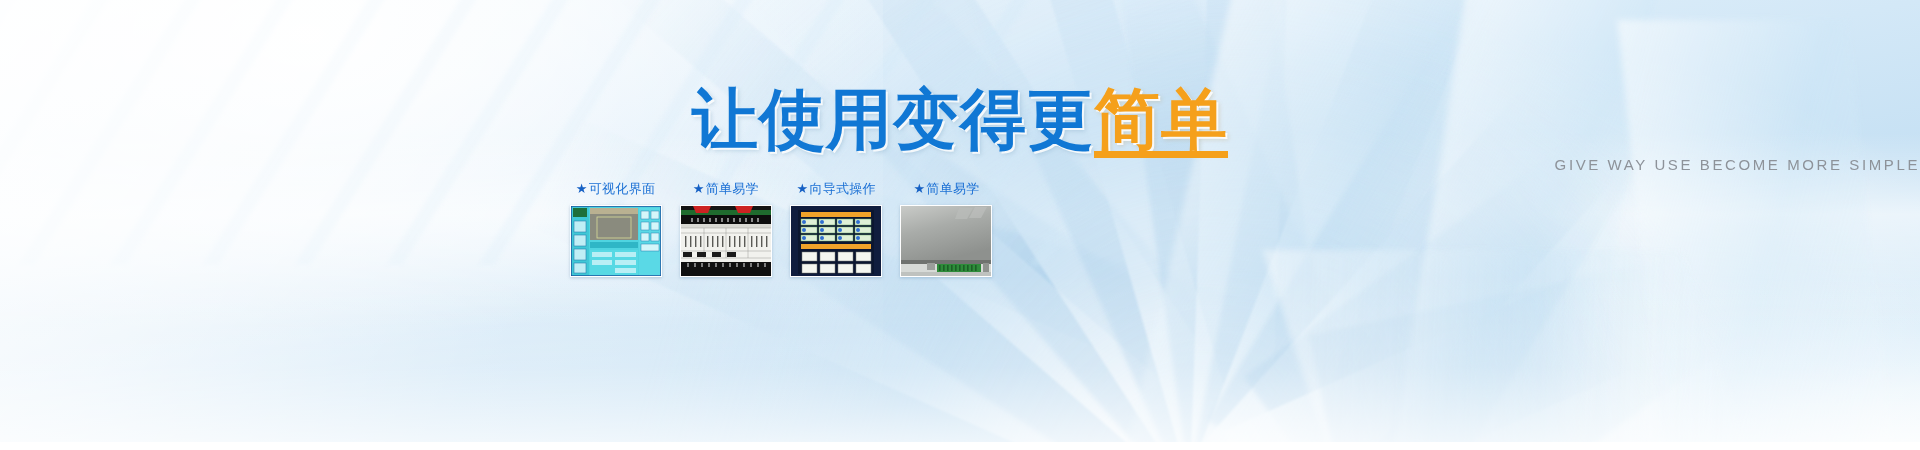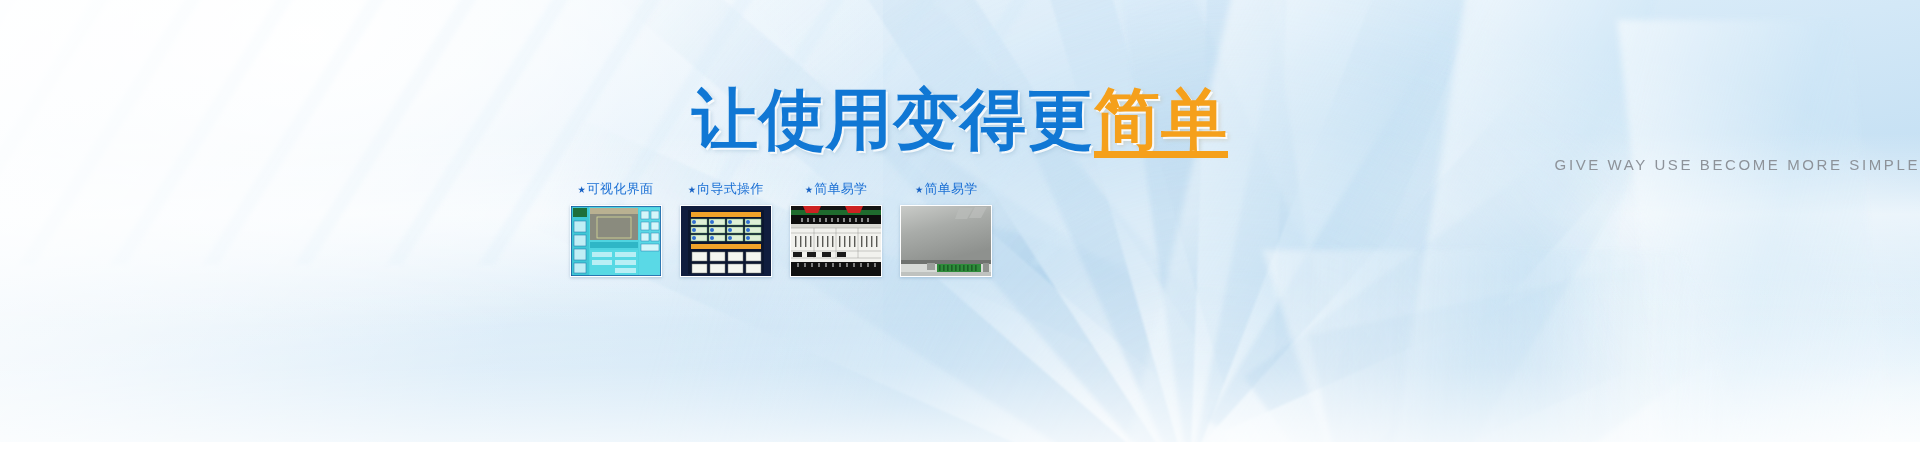--- a/index.html
+++ b/index.html
@@ -158,21 +158,21 @@
     display: flex;
     flex-direction: column;
     align-items: center;
   }
   .feature-label {
     font-size: 13px;
     color: #1a6fd4;
     white-space: nowrap;
     letter-spacing: 0.3px;
     margin-bottom: 7px;
-    font-family: Liberation Mono, monospace;
+    font-family: Liberation Sans, sans-serif;
   }
   .feature-label .star {
     color: #1560c4;
     margin-right: 1px;
   }
 
   .thumb {
     width: 90px;
     height: 70px;
     border: 1px solid #ffffff;
@@ -261,72 +261,20 @@
             <rect x="70" y="27" width="8" height="8" fill="#d4f6fa" stroke="#2a7fb0" stroke-width="0.5"></rect>
             <rect x="80" y="27" width="8" height="8" fill="#d4f6fa" stroke="#2a7fb0" stroke-width="0.5"></rect>
             <rect x="70" y="38" width="18" height="7" fill="#d4f6fa" stroke="#2a7fb0" stroke-width="0.5"></rect>
             <rect x="0" y="0" width="90" height="70" fill="none" stroke="#1b4f9c" stroke-width="1.4"></rect>
           </svg>
         </div>
       </div>
 
       <div class="feature">
         <div class="feature-label">
-          <span class="star">★</span><span>向导式操作</span>
-        </div>
-        <div class="thumb">
-          <svg viewBox="0 0 90 70" preserveAspectRatio="none">
-            <rect x="0" y="0" width="90" height="70" fill="#101d3e"></rect>
-            <rect x="7" y="4" width="76" height="64" fill="#0b1630"></rect>
-            <rect x="10" y="6" width="70" height="5" fill="#f0a32a"></rect>
-            <g fill="#dff0d6" stroke="#6aa86a" stroke-width="0.5">
-              <rect x="10" y="13" width="16" height="6"></rect>
-                <rect x="28" y="13" width="16" height="6"></rect>
-              <rect x="46" y="13" width="16" height="6"></rect>
-                <rect x="64" y="13" width="16" height="6"></rect>
-              <rect x="10" y="21" width="16" height="6"></rect>
-                <rect x="28" y="21" width="16" height="6"></rect>
-              <rect x="46" y="21" width="16" height="6"></rect>
-                <rect x="64" y="21" width="16" height="6"></rect>
-              <rect x="10" y="29" width="16" height="6"></rect>
-                <rect x="28" y="29" width="16" height="6"></rect>
-              <rect x="46" y="29" width="16" height="6"></rect>
-                <rect x="64" y="29" width="16" height="6"></rect>
-            </g>
-            <g fill="#2f6fd0">
-              <circle cx="13" cy="16" r="2"></circle>
-                <circle cx="31" cy="16" r="2"></circle>
-                <circle cx="49" cy="16" r="2"></circle>
-                <circle cx="67" cy="16" r="2"></circle>
-              <circle cx="13" cy="24" r="2"></circle>
-                <circle cx="31" cy="24" r="2"></circle>
-                <circle cx="49" cy="24" r="2"></circle>
-                <circle cx="67" cy="24" r="2"></circle>
-              <circle cx="13" cy="32" r="2"></circle>
-                <circle cx="31" cy="32" r="2"></circle>
-                <circle cx="49" cy="32" r="2"></circle>
-                <circle cx="67" cy="32" r="2"></circle>
-            </g>
-            <rect x="10" y="38" width="70" height="5" fill="#f0a32a"></rect>
-            <g fill="#f4f6f0" stroke="#7d7f78" stroke-width="0.5">
-              <rect x="11" y="46" width="15" height="9"></rect>
-                <rect x="29" y="46" width="15" height="9"></rect>
-              <rect x="47" y="46" width="15" height="9"></rect>
-                <rect x="65" y="46" width="15" height="9"></rect>
-              <rect x="11" y="58" width="15" height="9"></rect>
-                <rect x="29" y="58" width="15" height="9"></rect>
-              <rect x="47" y="58" width="15" height="9"></rect>
-                <rect x="65" y="58" width="15" height="9"></rect>
-            </g>
-          </svg>
-        </div>
-      </div>
-
-      <div class="feature">
-        <div class="feature-label">
           <span class="star">★</span><span>简单易学</span>
         </div>
         <div class="thumb">
           <svg viewBox="0 0 90 70" preserveAspectRatio="none">
             <rect x="0" y="0" width="90" height="70" fill="#141414"></rect>
             <rect x="0" y="4" width="90" height="5" fill="#1f6b2e"></rect>
             <path d="M12 0 L30 0 L27 7 L15 7 Z" fill="#cc2222"></path>
             <path d="M54 0 L72 0 L69 7 L57 7 Z" fill="#cc2222"></path>
             <rect x="0" y="9" width="90" height="9" fill="#0d0d0d"></rect>
             <g fill="#8a8a8a">
@@ -385,20 +333,72 @@
               <rect x="20" y="57" width="2" height="4"></rect>
                 <rect x="27" y="57" width="2" height="4"></rect>
               <rect x="34" y="57" width="2" height="4"></rect>
                 <rect x="41" y="57" width="2" height="4"></rect>
               <rect x="48" y="57" width="2" height="4"></rect>
                 <rect x="55" y="57" width="2" height="4"></rect>
               <rect x="62" y="57" width="2" height="4"></rect>
                 <rect x="69" y="57" width="2" height="4"></rect>
               <rect x="76" y="57" width="2" height="4"></rect>
                 <rect x="83" y="57" width="2" height="4"></rect>
+            </g>
+          </svg>
+        </div>
+      </div>
+
+      <div class="feature">
+        <div class="feature-label">
+          <span class="star">★</span><span>向导式操作</span>
+        </div>
+        <div class="thumb">
+          <svg viewBox="0 0 90 70" preserveAspectRatio="none">
+            <rect x="0" y="0" width="90" height="70" fill="#101d3e"></rect>
+            <rect x="7" y="4" width="76" height="64" fill="#0b1630"></rect>
+            <rect x="10" y="6" width="70" height="5" fill="#f0a32a"></rect>
+            <g fill="#dff0d6" stroke="#6aa86a" stroke-width="0.5">
+              <rect x="10" y="13" width="16" height="6"></rect>
+                <rect x="28" y="13" width="16" height="6"></rect>
+              <rect x="46" y="13" width="16" height="6"></rect>
+                <rect x="64" y="13" width="16" height="6"></rect>
+              <rect x="10" y="21" width="16" height="6"></rect>
+                <rect x="28" y="21" width="16" height="6"></rect>
+              <rect x="46" y="21" width="16" height="6"></rect>
+                <rect x="64" y="21" width="16" height="6"></rect>
+              <rect x="10" y="29" width="16" height="6"></rect>
+                <rect x="28" y="29" width="16" height="6"></rect>
+              <rect x="46" y="29" width="16" height="6"></rect>
+                <rect x="64" y="29" width="16" height="6"></rect>
+            </g>
+            <g fill="#2f6fd0">
+              <circle cx="13" cy="16" r="2"></circle>
+                <circle cx="31" cy="16" r="2"></circle>
+                <circle cx="49" cy="16" r="2"></circle>
+                <circle cx="67" cy="16" r="2"></circle>
+              <circle cx="13" cy="24" r="2"></circle>
+                <circle cx="31" cy="24" r="2"></circle>
+                <circle cx="49" cy="24" r="2"></circle>
+                <circle cx="67" cy="24" r="2"></circle>
+              <circle cx="13" cy="32" r="2"></circle>
+                <circle cx="31" cy="32" r="2"></circle>
+                <circle cx="49" cy="32" r="2"></circle>
+                <circle cx="67" cy="32" r="2"></circle>
+            </g>
+            <rect x="10" y="38" width="70" height="5" fill="#f0a32a"></rect>
+            <g fill="#f4f6f0" stroke="#7d7f78" stroke-width="0.5">
+              <rect x="11" y="46" width="15" height="9"></rect>
+                <rect x="29" y="46" width="15" height="9"></rect>
+              <rect x="47" y="46" width="15" height="9"></rect>
+                <rect x="65" y="46" width="15" height="9"></rect>
+              <rect x="11" y="58" width="15" height="9"></rect>
+                <rect x="29" y="58" width="15" height="9"></rect>
+              <rect x="47" y="58" width="15" height="9"></rect>
+                <rect x="65" y="58" width="15" height="9"></rect>
             </g>
           </svg>
         </div>
       </div>
 
       <div class="feature">
         <div class="feature-label">
           <span class="star">★</span><span>简单易学</span>
         </div>
         <div class="thumb">

